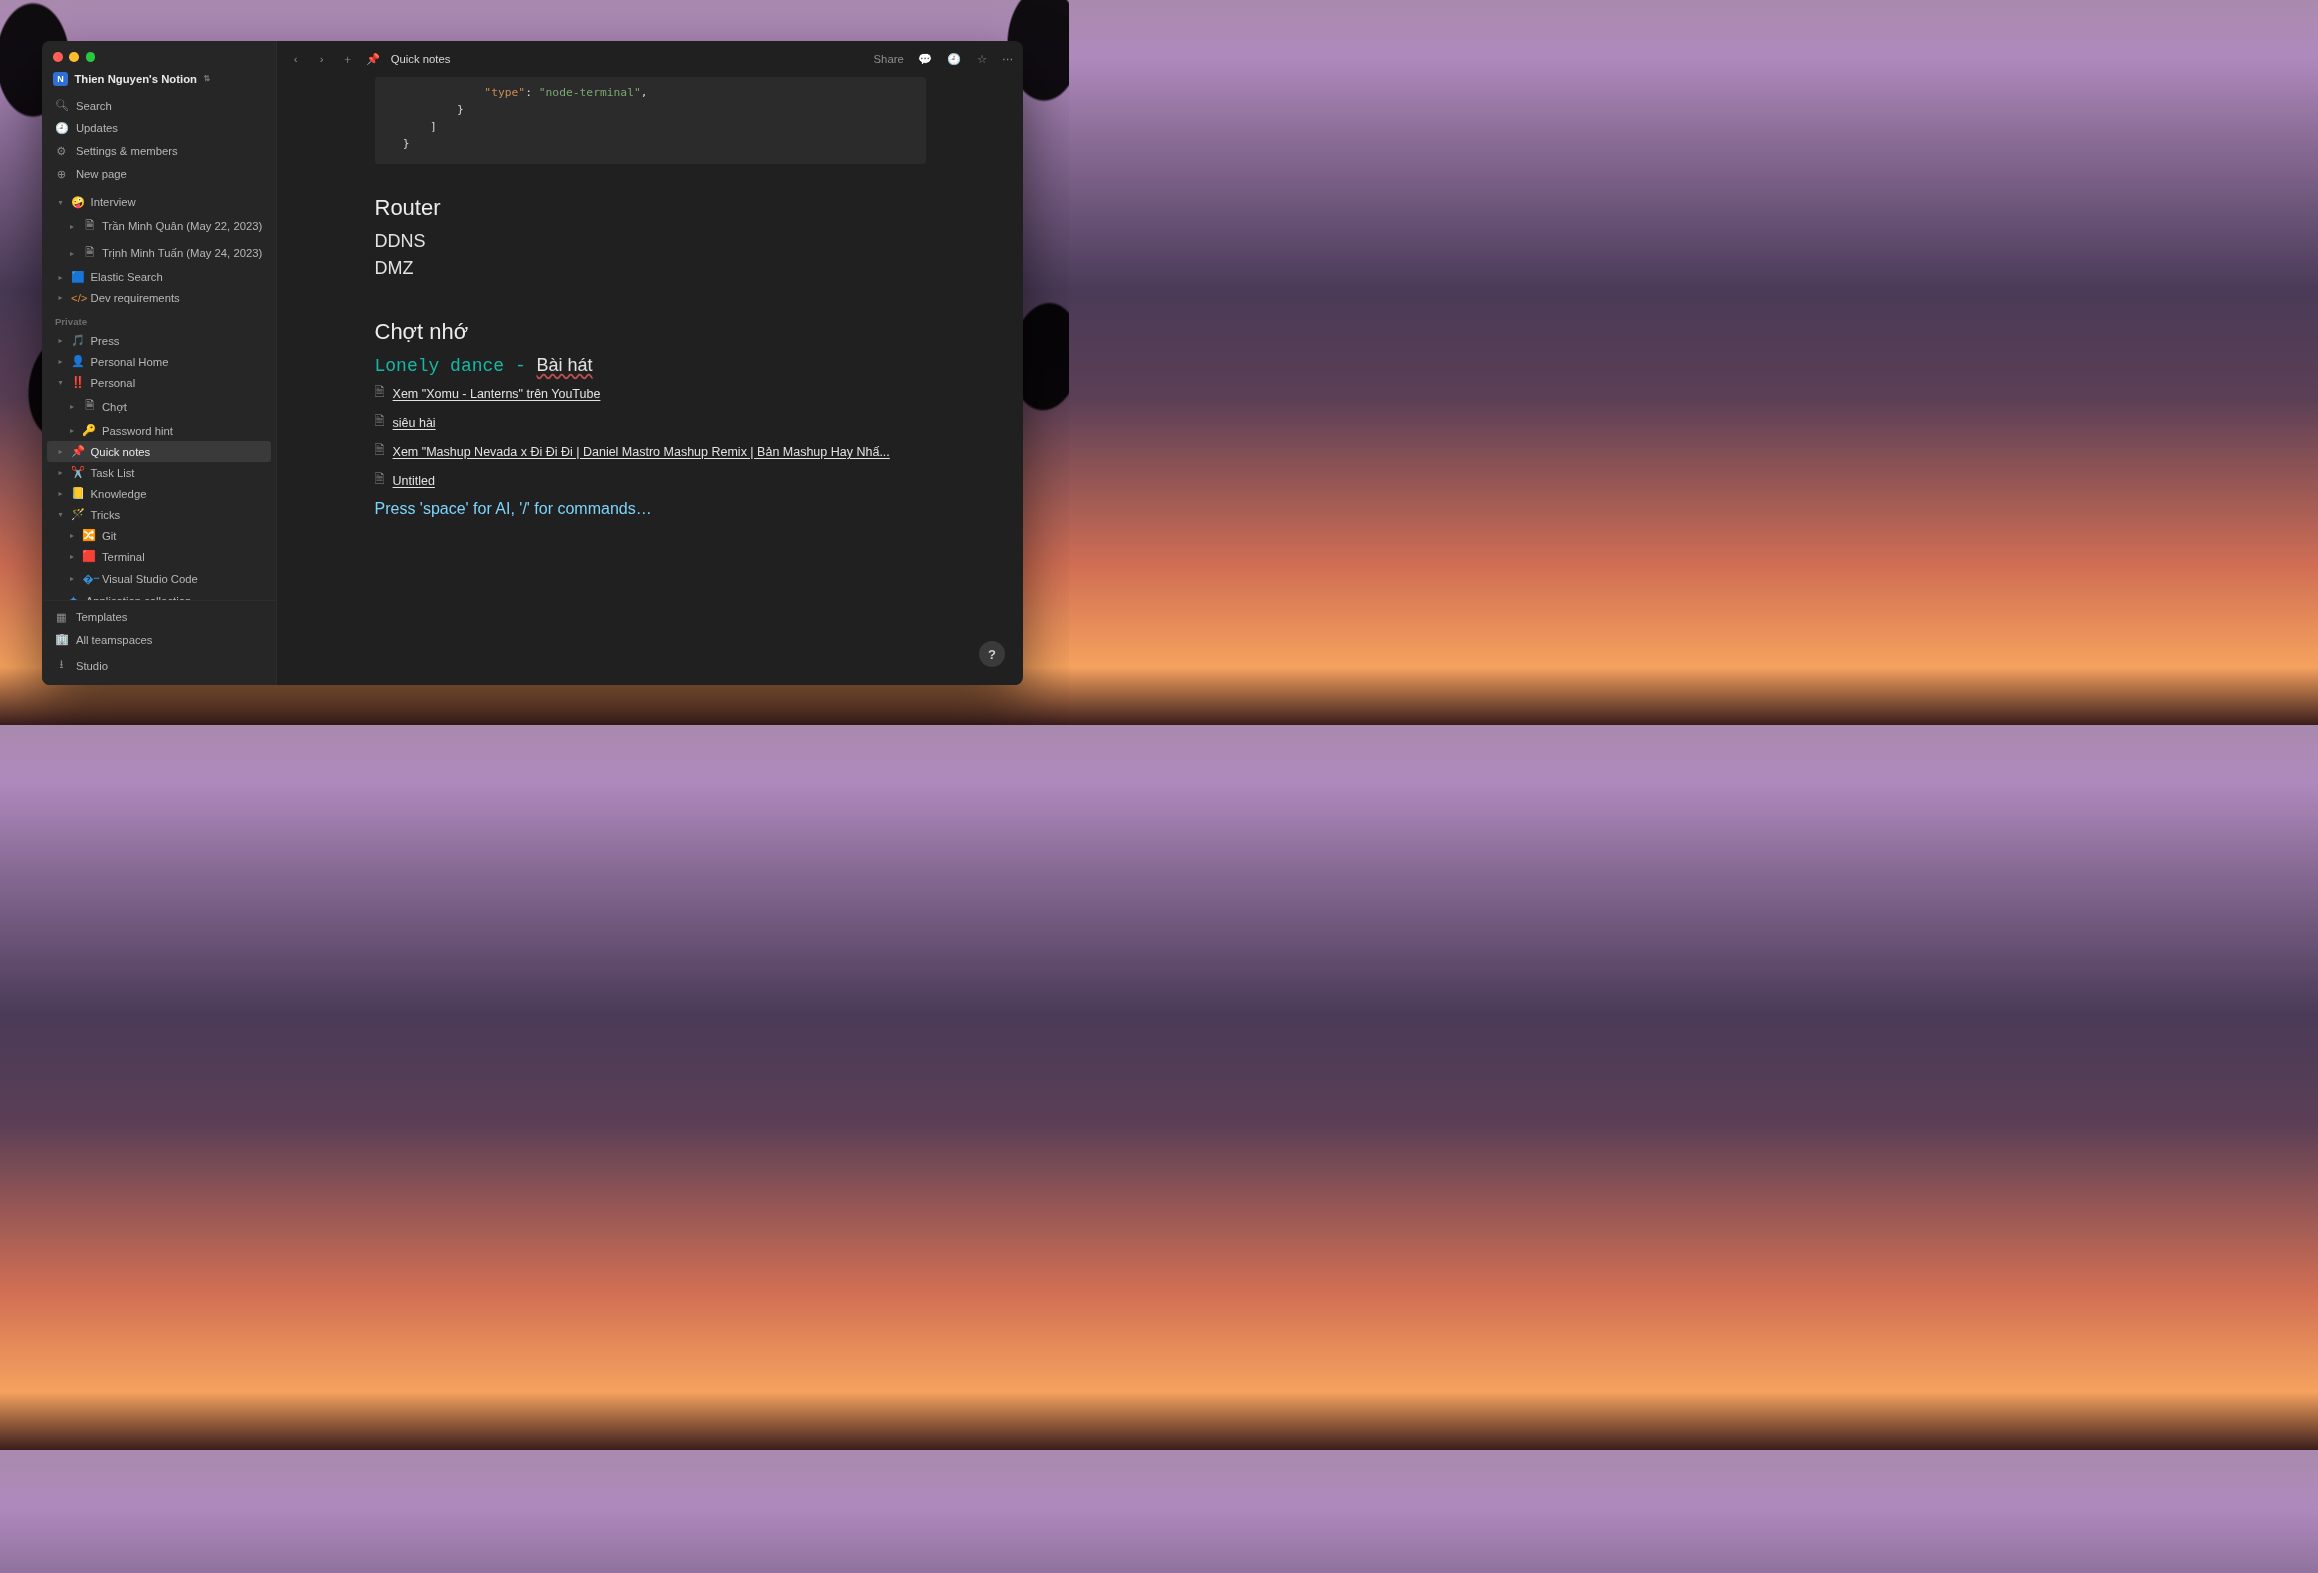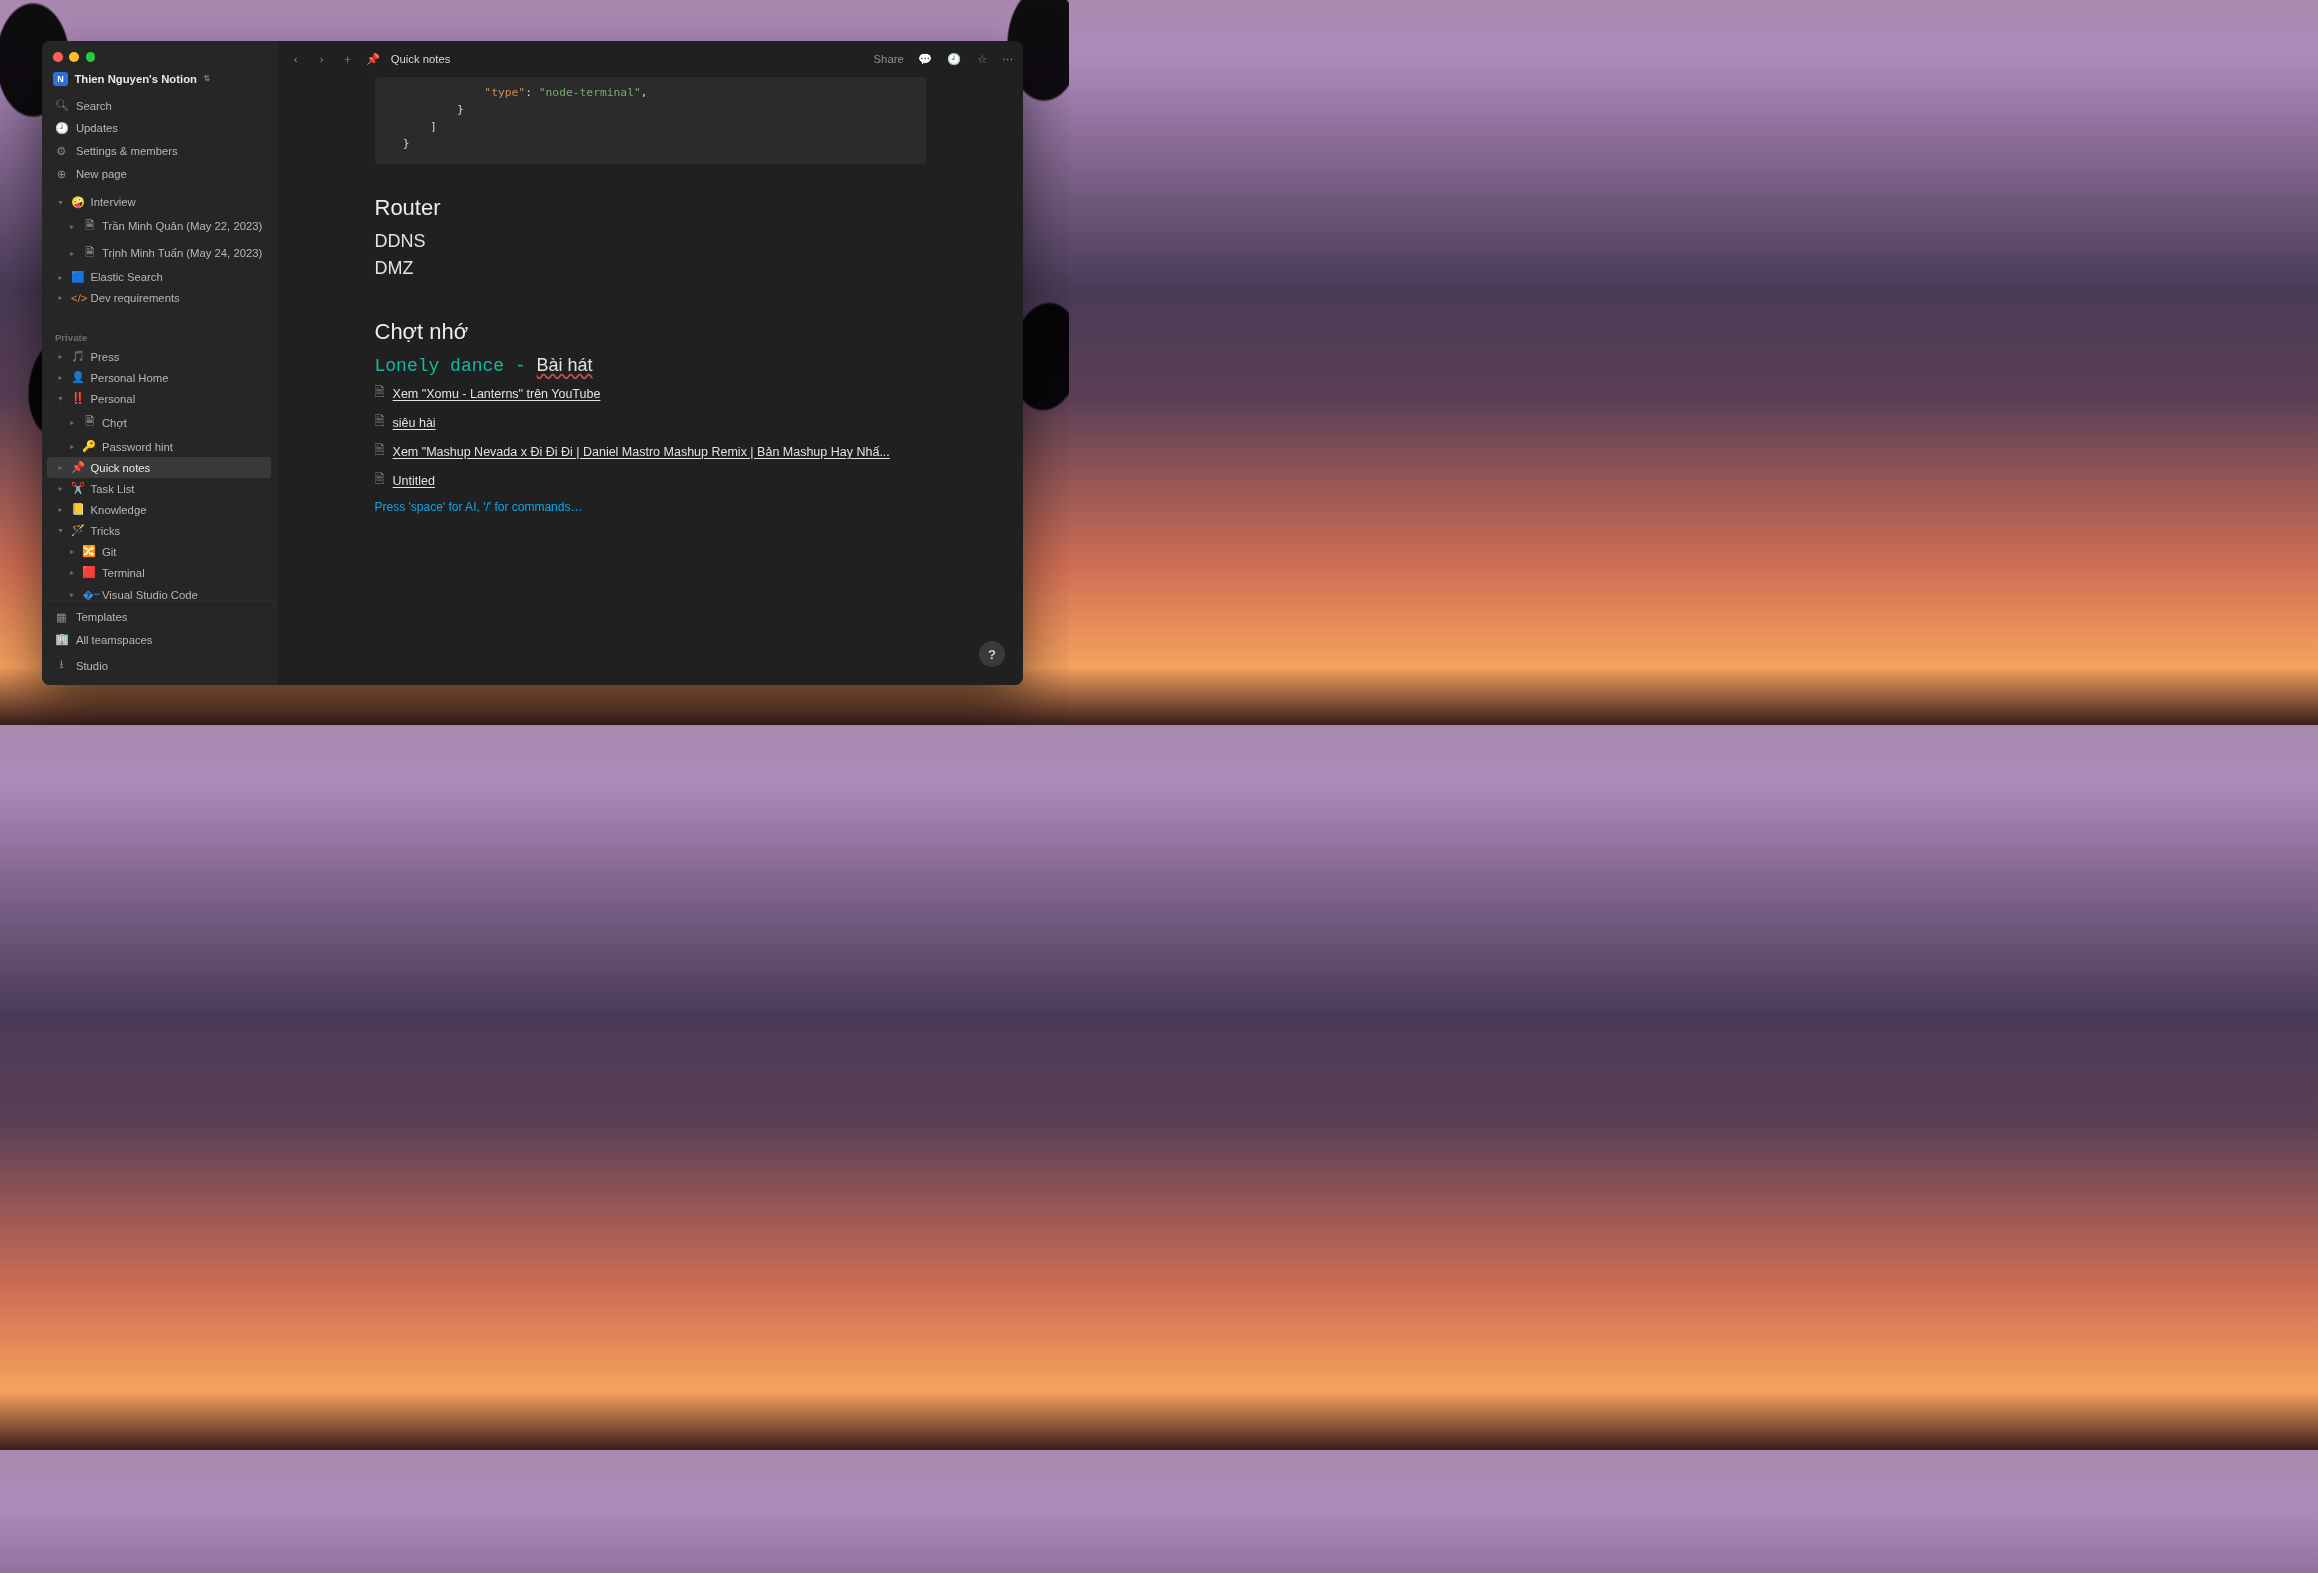--- a/index.html
+++ b/index.html
@@ -60,21 +60,21 @@
   .ws-caret { color:#7a7a7a; font-size: 8px; }
 
   .nav-sec { padding: 0 4.9px; }
   .nav-item {
     display:flex; align-items:center; gap:8px;
     padding: 4.9px 8px; border-radius:3.2px; color:#b7b7b7;
   }
   .nav-item .nicon { width:13px; text-align:center; color:#8a8a8a; font-size:11.3px; }
 
   .tree { padding: 6.5px 4.9px 0; overflow-y:auto; flex:1; }
-  .sec-label { color:#6d6d6d; font-size:9.7px; font-weight:600; padding: 8px 8px 3.2px; margin-top: 16px; }
+  .sec-label { color:#6d6d6d; font-size:9.7px; font-weight:600; padding: 8px 8px 3.2px; }
   .row {
     display:flex; align-items:center; gap:4.9px;
     padding: 4px 4.9px; border-radius:3.2px; color:#b7b7b7;
     white-space: nowrap;
   }
   .row.active { background:#3a3a3a; color:#e9e9e9; }
   .tw { width:11.3px; color:#6d6d6d; font-size:8px; text-align:center; }
   .ic { width:14.6px; text-align:center; font-size:11.3px; }
   .depth1 { padding-left: 8px; }
   .depth2 { padding-left: 19.4px; }
@@ -111,21 +111,21 @@
   .line .wavy { text-decoration: underline wavy #c05050; text-underline-offset: 2.4px; }
 
   .page-link {
     display:flex; align-items:center; gap:8px;
     padding: 4px 0; font-size:12.5px; color:#e2e2e2;
   }
   .page-link .doc-ic { color:#8a8a8a; }
   .page-link .t { text-decoration: underline; text-underline-offset: 2.4px; }
   .plain-t { color:#14b8a6;font-family:Liberation Mono, monospace; }
 
-  .placeholder { color:#0ea5e9; font-size:12px; padding-top:4.9px; }
+  .placeholder { color:#7dd3fc; font-size:16px; padding-top:4.9px; }
 
   .help-fab {
     position:absolute; right:18px; bottom:18px;
     width:26px; height:26px; border-radius:50%;
     background:#3a3a3a; color:#cfcfcf; font-weight:700;
     display:flex; align-items:center; justify-content:center;
   }
 </style>
 </head>
 <body>

